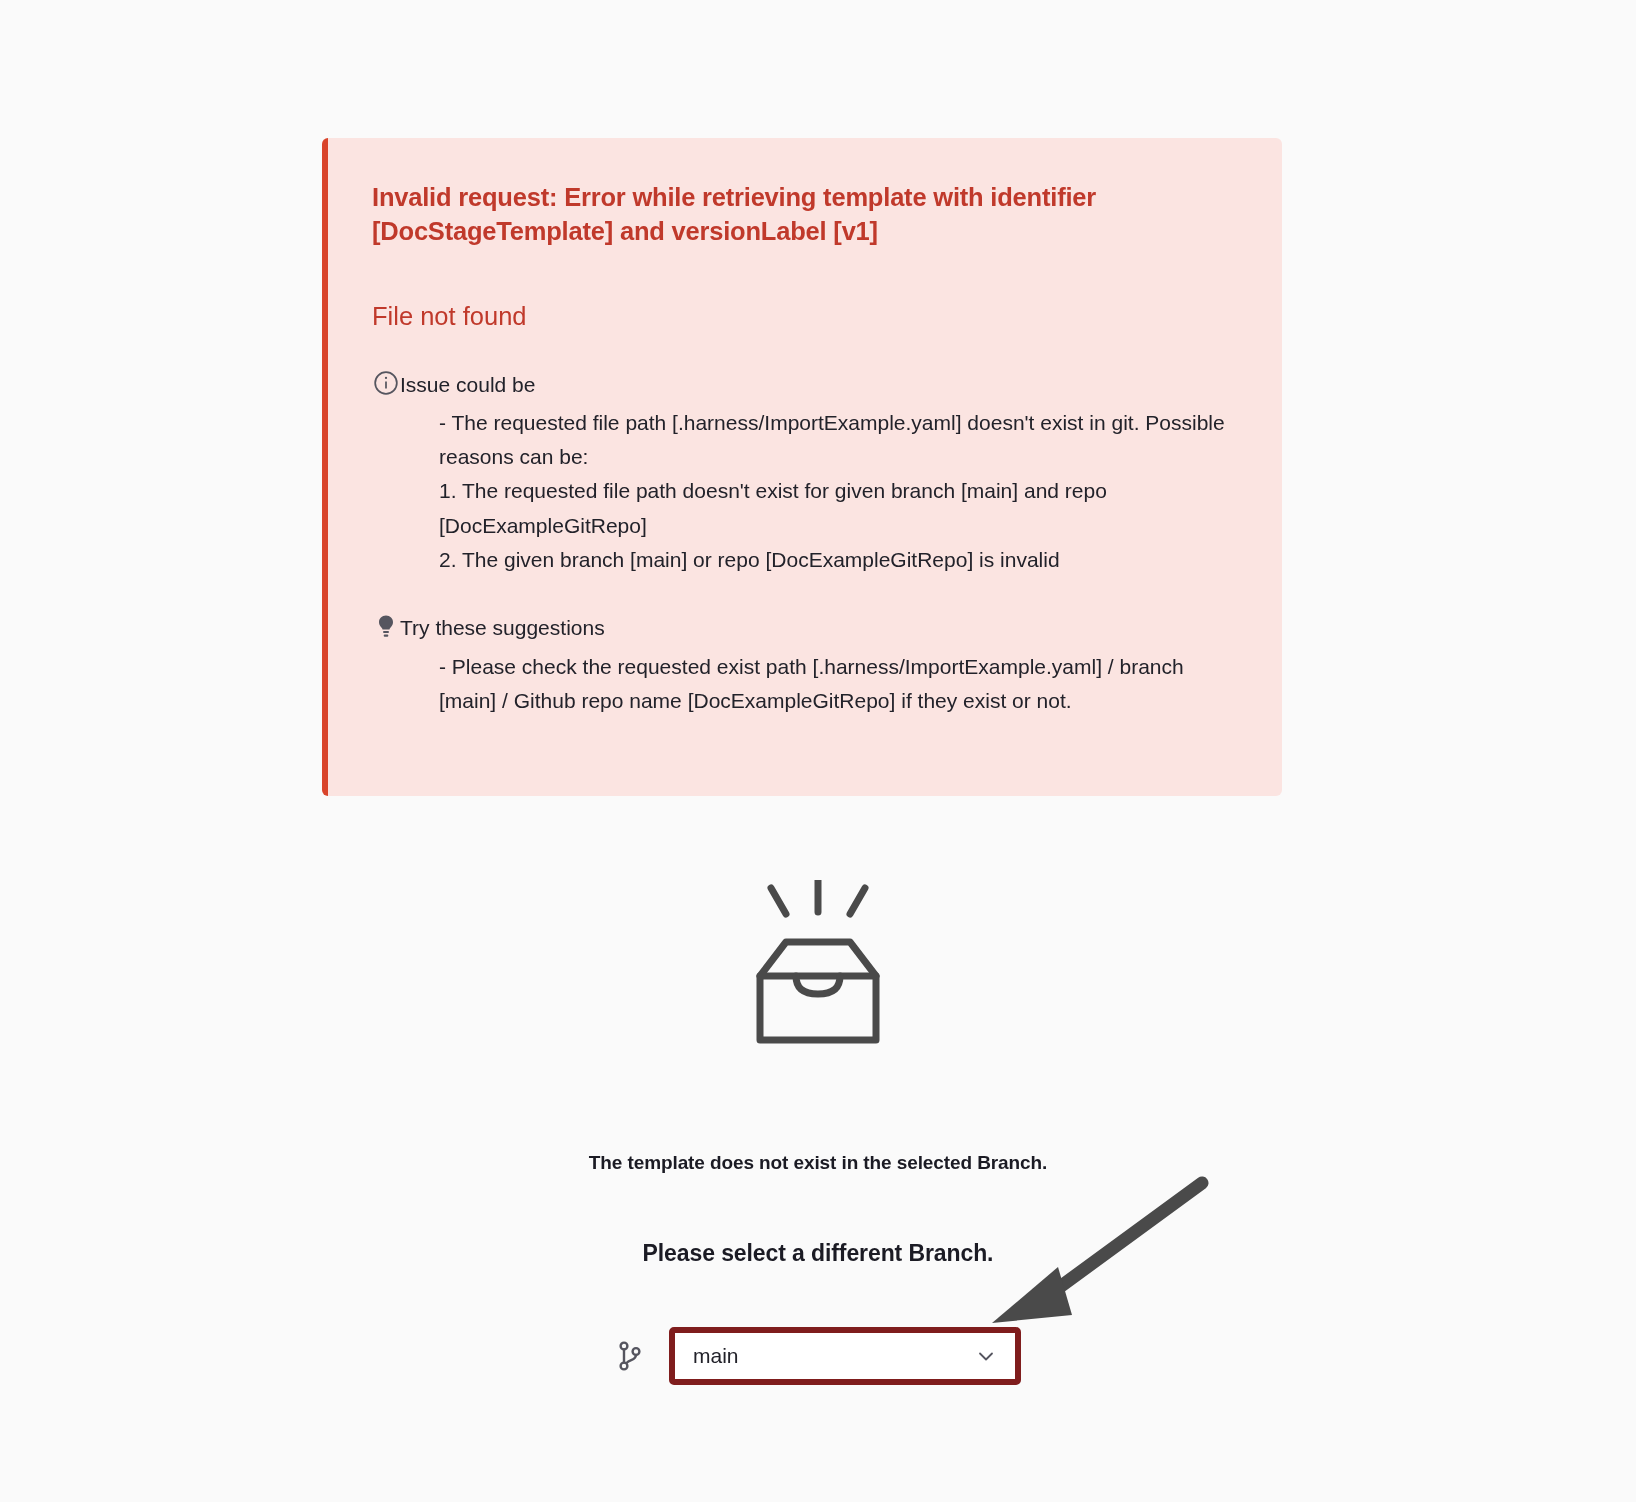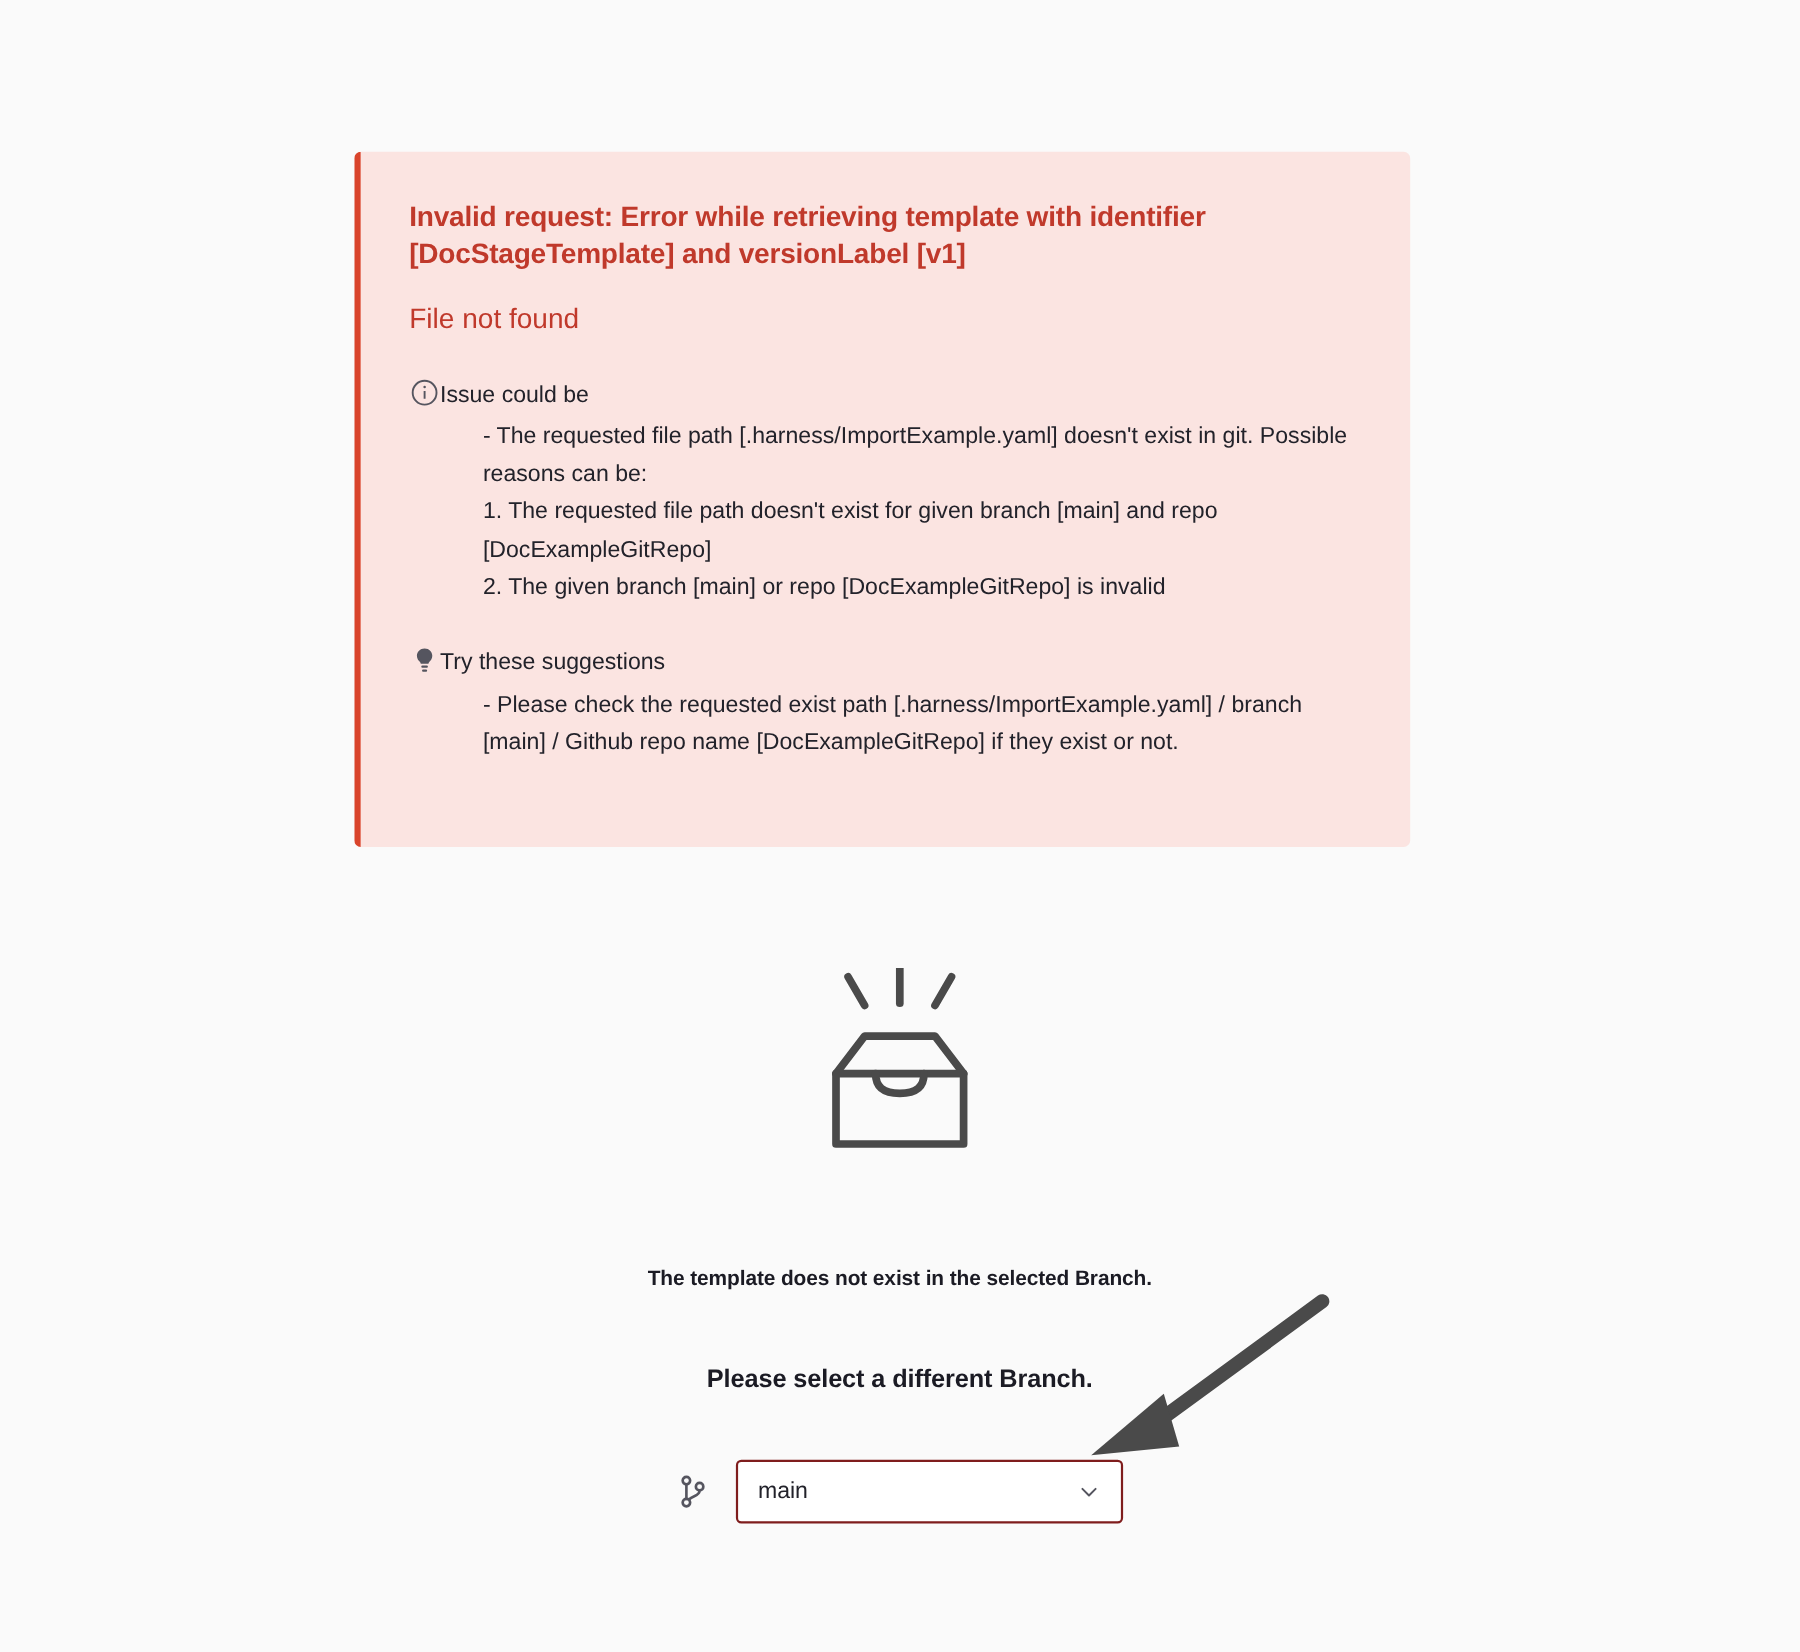--- a/index.html
+++ b/index.html
@@ -31,21 +31,21 @@
     box-sizing: border-box;
     padding: 42px 44px 44px 44px;
   }
 
   .error-title {
     color: #c0392b;
     font-size: 25.5px;
     font-weight: bold;
     line-height: 1.34;
     letter-spacing: -0.2px;
-    margin: 0 0 26px 0;
+    margin: 0 0 52px 0;
     max-width: 830px;
   }
 
   .error-subtitle {
     color: #c0392b;
     font-size: 25.5px;
     font-weight: normal;
     line-height: 1.3;
     margin: 0 0 34px 0;
   }
@@ -136,21 +136,21 @@
     display: flex;
     align-items: center;
     justify-content: center;
   }
 
   .branch-select {
     position: relative;
     width: 352px;
     height: 58px;
     background: #ffffff;
-    border: 2px solid #7f1d1d;
+    border: 6px solid #7f1d1d;
     border-radius: 5px;
     display: flex;
     align-items: center;
     box-sizing: border-box;
     padding: 0 18px;
   }
 
   .branch-value {
     font-size: 21px;
     color: #22222a;

